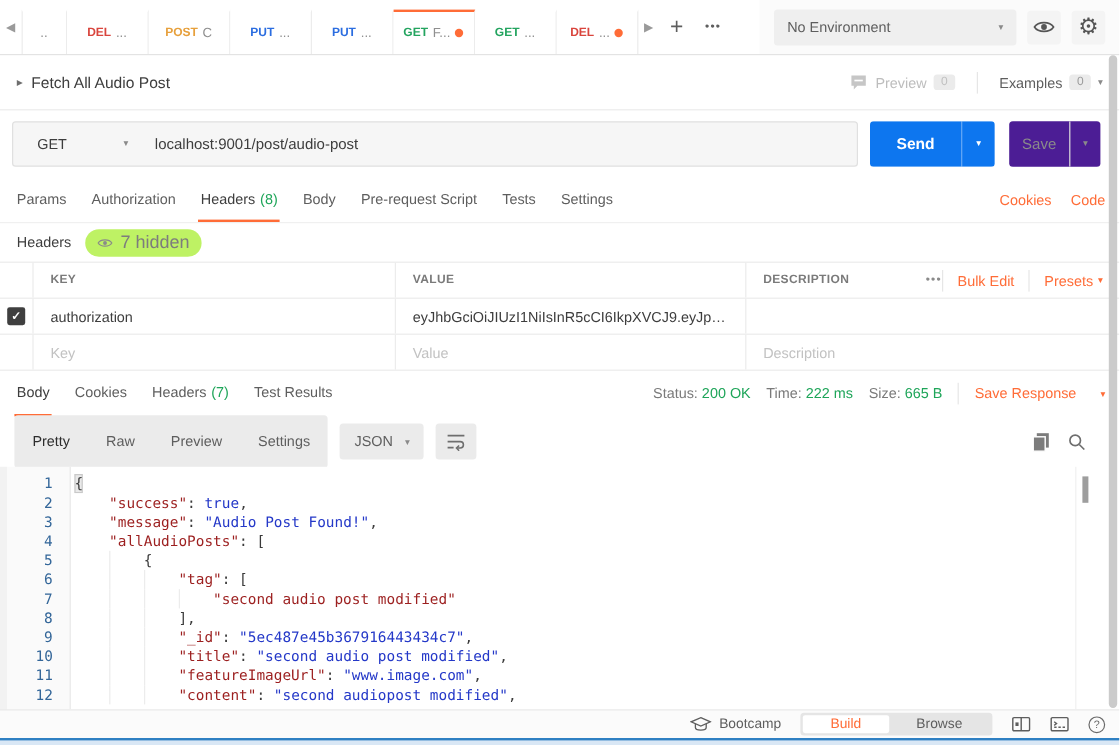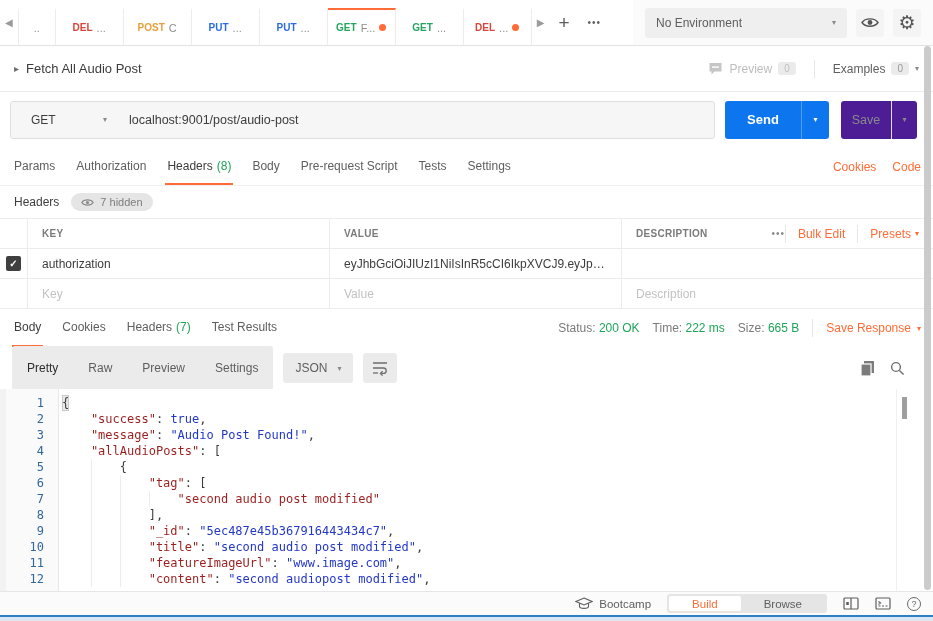--- a/index.html
+++ b/index.html
@@ -57,42 +57,42 @@
   
   .req-tabs-row { height: 37px; display: flex; align-items: center; padding: 0 12px; border-bottom: 1px solid #f0f0f0; }
   .req-tab { height: 100%; display: flex; align-items: center; margin-right: 17px; padding: 0 2px; color: #5e5e5e;
              border-bottom: 2px solid transparent; cursor: pointer; white-space: nowrap; }
   .req-tab.active { color: #3d3d3d; border-bottom-color: var(--orange); }
   .cnt { color: var(--green); margin-left: 4px; }
   .right-links { margin-left: auto; display: flex; gap: 16px; }
   .olink { color: var(--orange); cursor: pointer; }
   
   .headers-meta { height: 32px; display: flex; align-items: center; padding: 0 14px; }
-  .hidden-pill { margin-left: 12px; background: #e5e5e5; border-radius: 12px; padding: 3px 10px; display: flex; align-items: center; gap: 6px; color: #7d7d7d; font-size: 11px; cursor: pointer; }
+  .hidden-pill { margin-left: 12px; background: #bef264; border-radius: 12px; padding: 3px 10px; display: flex; align-items: center; gap: 6px; color: #7d7d7d; font-size: 15px; cursor: pointer; }
   
   .kv-table { border-top: 1px solid #ececec; }
   .kv-row { height: 30px; display: flex; border-bottom: 1px solid #ececec; align-items: stretch; }
   .cell { display: flex; align-items: center; padding: 0 14px; border-right: 1px solid #ececec; overflow: hidden; }
   .cell.check { width: 28px; justify-content: center; padding: 0; }
   .cell.key { width: 302px; }
   .cell.value { width: 292px; }
   .cell.desc { flex: 1; border-right: none; }
   .th { font-size: 10px; color: #7a7a7a; font-weight: 600; letter-spacing: .3px; }
   .more-dots { color: #8a8a8a; font-size: 10px; letter-spacing: 1px; margin-left: auto; cursor: pointer; }
   .hdr-actions { display: flex; align-items: center; gap: 12px; }
   .cb { width: 15px; height: 15px; background: #3f3f3f; border-radius: 2px; color: #fff; font-size: 10px; font-weight: bold;
         display: flex; align-items: center; justify-content: center; cursor: pointer; }
   .trunc { white-space: nowrap; overflow: hidden; text-overflow: ellipsis; }
   .placeholder { color: #c2c2c2; }
   
   .resp-meta { height: 38px; display: flex; align-items: center; padding: 0 12px; }
   .meta-right { margin-left: auto; display: flex; align-items: center; gap: 13px; }
   .mlbl { color: #7a7a7a; }
   .mval { color: var(--green); }
-  .save-resp { color: var(--orange); display: flex; align-items: center; gap: 6px; cursor: pointer; }
+  .save-resp { color: var(--orange); display: flex; align-items: center; gap: 20px; cursor: pointer; }
   
   .resp-toolbar { height: 42px; display: flex; align-items: center; padding: 0 12px; }
   .view-group { display: flex; background: #ebebeb; border-radius: 3px; overflow: hidden; height: 44px; }
   .view-tab { padding: 0 15px; display: flex; align-items: center; color: #5e5e5e; cursor: pointer; }
   .view-tab.active { color: #2d2d2d; }
   .fmt-select { margin-left: 10px; height: 30px; background: #ebebeb; border-radius: 3px; display: flex; align-items: center; gap: 10px; padding: 0 12px; color: #5e5e5e; cursor: pointer; }
   .wrap-btn { margin-left: 10px; width: 34px; height: 30px; background: #ebebeb; border-radius: 3px; display: flex; align-items: center; justify-content: center; cursor: pointer; }
   .toolbar-right { margin-left: auto; display: flex; align-items: center; gap: 15px; padding-right: 16px; }
   
   .code-area { position: relative; height: 202px; padding-top: 6px;

